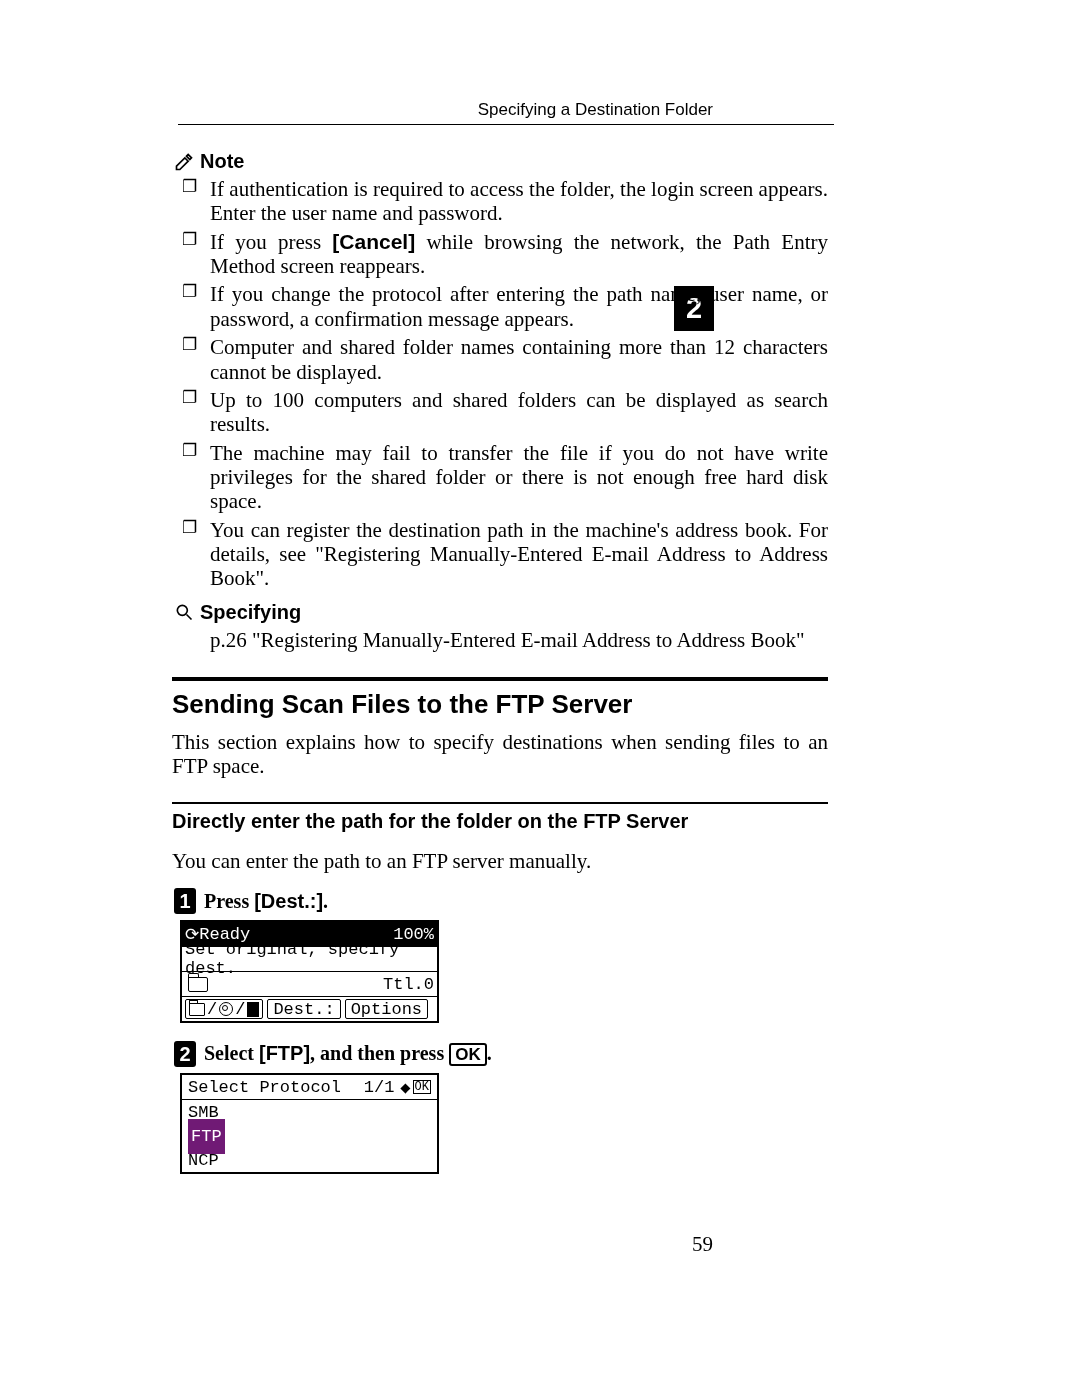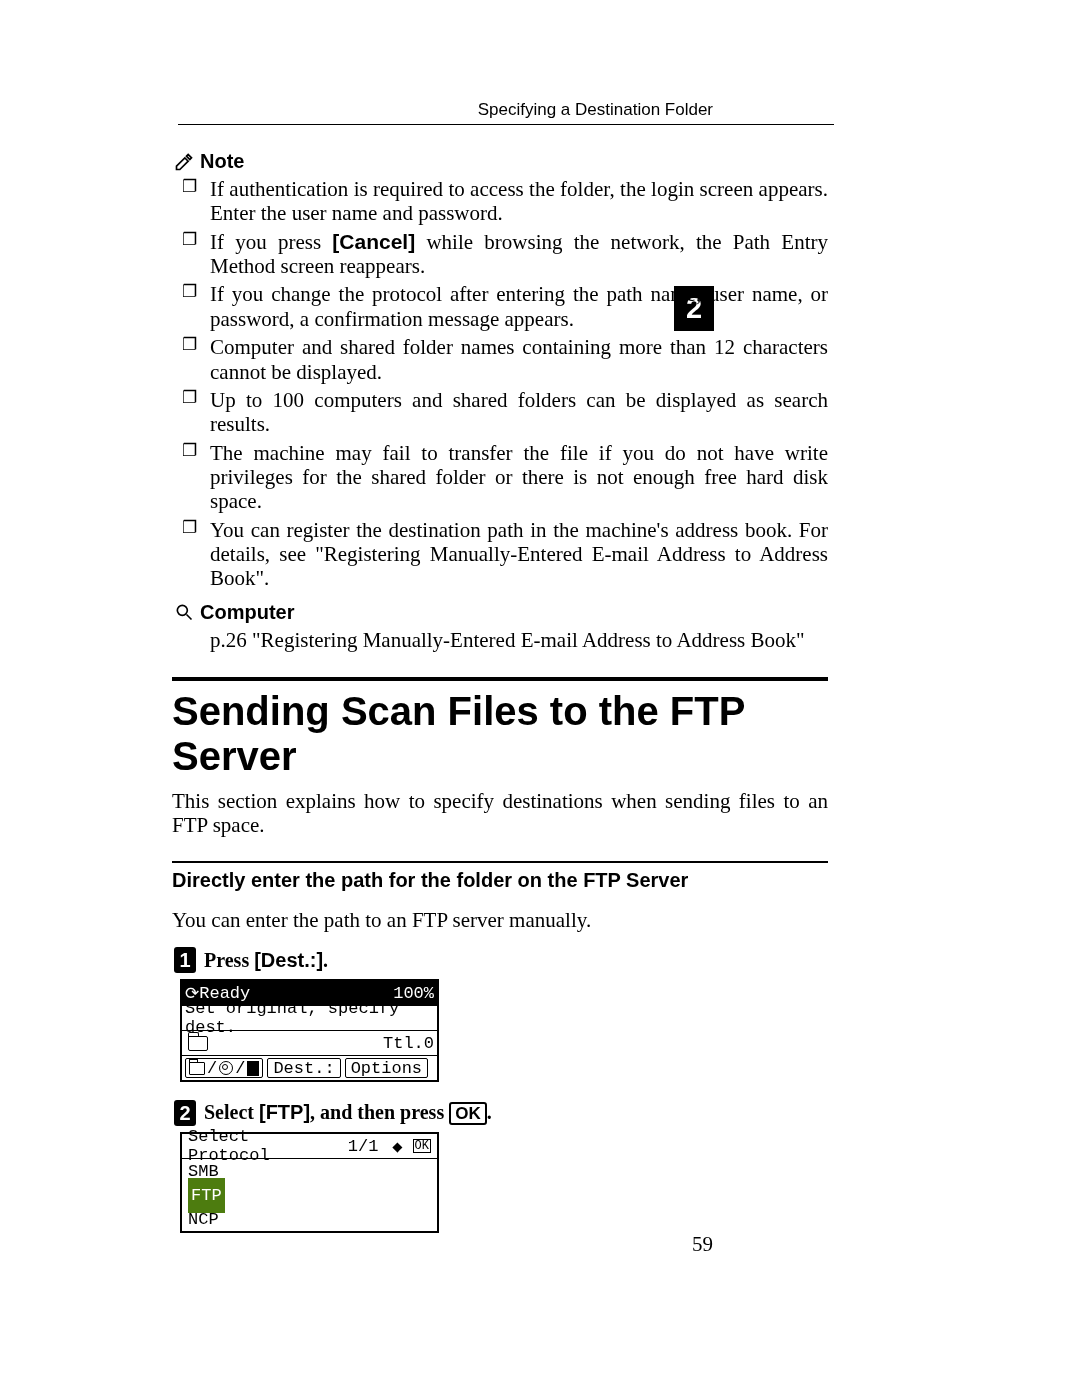--- a/index.html
+++ b/index.html
@@ -74,21 +74,21 @@
     margin: 0 0 0 38px;
   }
 
   .sec-rule-thick {
     border: none;
     border-top: 4px solid #000;
     margin: 24px 0 8px 0;
   }
   h2.section {
     font-family: Arial, Helvetica, sans-serif;
-    font-size: 40px;
+    font-size: 26px;
     margin: 0 0 10px 0;
   }
   .sec-intro {
     font-size: 21px;
     line-height: 1.16;
     margin: 8px 0 0 0;
     text-align: justify;
   }
 
   .subsec-rule {
@@ -195,24 +195,24 @@
     display: flex;
     align-items: center;
     margin-left: 4px;
   }
   .lcd .dot-ic { display:inline-block; width:12px; height:12px; border:1.5px solid #000; border-radius:50%; position:relative;}
   .lcd .dot-ic::after{content:"";position:absolute;left:2px;top:2px;width:4px;height:4px;border:1px solid #000;border-radius:50%;}
   .lcd .doc-ic { display:inline-block; width:12px; height:15px; background:#000; }
   .lcd .mini-folder { display:inline-block; width:14px; height:11px; border:1.5px solid #000; border-radius:0 1px 1px 1px; position:relative; }
   .lcd .mini-folder::before{content:"";position:absolute;top:-4px;left:-1.5px;width:7px;height:3px;border:1.5px solid #000;border-bottom:none;border-radius:1px 1px 0 0;}
 
-  .lcd2 .row { border-bottom: none; padding: 0 6px; gap: 8px; }
+  .lcd2 .row { border-bottom: none; padding: 0 6px; }
   .lcd2 .top { border-bottom: 1px solid #000; }
   .lcd2 .sel {
-    background: #4d7c0f;
+    background: #701a75;
     color: #fff;
     padding: 8px 3px;
     display: inline-block;
   }
   .ok-box{display:inline-block;border:1.5px solid #000;font-size:12px;line-height:12px;padding:0 1px;margin-left:2px;}
 
   .chapter-tab {
     position: absolute;
     top: 286px;
     right: 170px;
@@ -262,21 +262,21 @@
       <li><span>Up to 100 computers and shared folders can be displayed as search results.</span></li>
       <li><span>The machine may fail to transfer the file if you do not have write privileges for the shared folder or there is not enough free hard disk space.</span></li>
       <li><span>You can register the destination path in the machine's address book. For details, see "Registering Manually-Entered E-mail Address to Address Book".</span></li>
     </ul>
 
     <div class="ref-head" style="margin-top:10px;">
       <svg viewBox="0 0 24 24">
           <circle cx="10" cy="10" r="6" fill="none" stroke="#000" stroke-width="2"></circle>
           <line x1="15" y1="15" x2="21" y2="21" stroke="#000" stroke-width="2"></line>
         </svg>
-      <span>Computer</span>
+      <span>Specifying</span>
     </div>
     <div class="ref-body">p.26 "Registering Manually-Entered E-mail Address to Address Book"</div>
 
     <hr class="sec-rule-thick">
     <h2 class="section">Sending Scan Files to the FTP Server</h2>
     <p class="sec-intro">This section explains how to specify destinations when sending files to an FTP space.</p>
 
     <hr class="subsec-rule">
     <h3 class="subsection">Directly enter the path for the folder on the FTP Server</h3>
     <p class="sub-intro">You can enter the path to an FTP server manually.</p>

